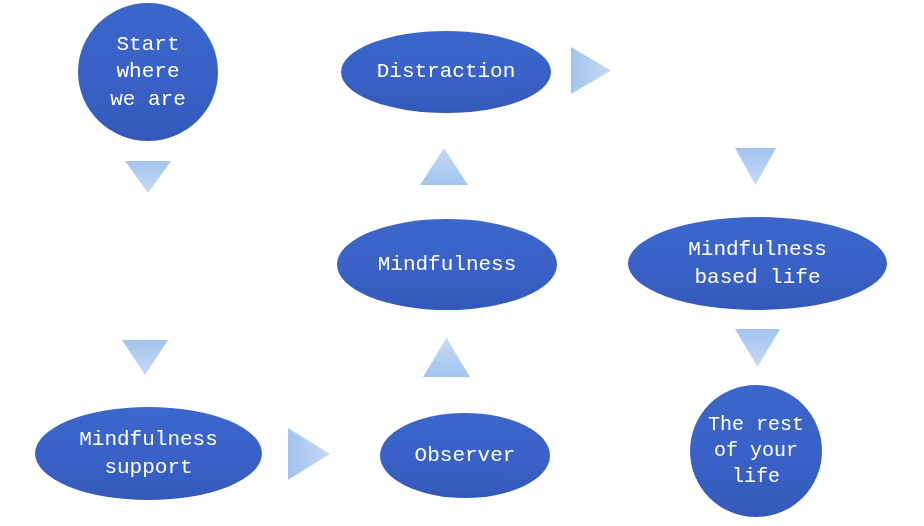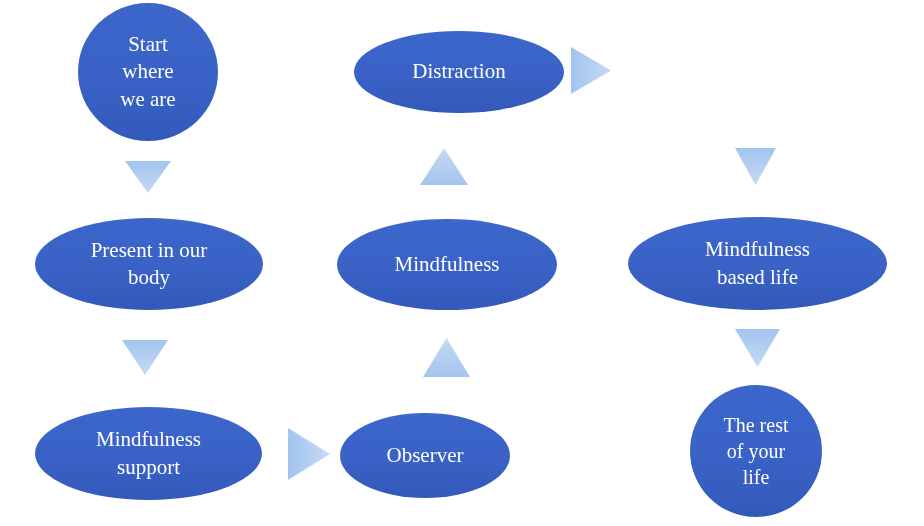--- a/index.html
+++ b/index.html
@@ -2,48 +2,48 @@
 <html><head>
 <meta charset="utf-8">
 <style>
   html, body { margin: 0; padding: 0; background: #ffffff; }
   .canvas {
     position: relative;
     width: 924px;
     height: 526px;
     background: #ffffff;
     overflow: hidden;
-    font-family: Liberation Serif, serif;
+    font-family: Liberation Mono, monospace;
   }
   .node {
     position: absolute;
     display: flex;
     align-items: center;
     justify-content: center;
     text-align: center;
     color: #ffffff;
     background: linear-gradient(180deg, #3c66ca 0%, #3a62c6 55%, #3259ba 100%);
     border-radius: 50%;
     font-size: 21px;
     line-height: 1.3;
     white-space: pre-line;
     box-sizing: border-box;
     padding: 4px 10px;
   }
   .node.small-text { font-size: 20px; }
 
   
   #n-start           { left: 78px;  top: 3px;   width: 140px; height: 138px; }
-  #n-distraction     { left: 354px; top: 31px;  width: 210px; height: 82px;  }
+  #n-distraction     { left: 341px; top: 31px;  width: 210px; height: 82px;  }
   #n-selfacceptance  { left: 632px; top: 28px;  width: 252px; height: 89px;  }
   #n-present         { left: 35px;  top: 218px; width: 228px; height: 92px;  }
   #n-undercurrent    { left: 337px; top: 219px; width: 220px; height: 91px;  }
   #n-mindfulbased    { left: 628px; top: 217px; width: 259px; height: 93px;  }
   #n-mindfulsupport  { left: 35px;  top: 407px; width: 227px; height: 93px;  }
-  #n-observer        { left: 340px; top: 413px; width: 170px; height: 85px;  }
+  #n-observer        { left: 380px; top: 413px; width: 170px; height: 85px;  }
   #n-rest            { left: 690px; top: 385px; width: 132px; height: 132px; text-align: center; }
 
   
   .arrow { position: absolute; }
   .arrow.down {
     clip-path: polygon(0 0, 100% 0, 50% 100%);
     background: linear-gradient(to bottom, #a2c4ee 0%, #c6daf4 100%);
   }
   .arrow.up {
     clip-path: polygon(50% 0, 100% 100%, 0 100%);
@@ -67,22 +67,20 @@
 
 <div class="canvas">
 
   <div class="node" id="n-start">Start
 where
 we are</div>
 
   <div class="node" id="n-distraction">Distraction</div>
 
 
-  <div class="node" id="n-present">Present in our
-body</div>
 
   <div class="node" id="n-undercurrent">Mindfulness</div>
 
   <div class="node" id="n-mindfulbased">Mindfulness
 based life</div>
 
   <div class="node" id="n-mindfulsupport">Mindfulness
 support</div>
 
   <div class="node" id="n-observer">Observer</div>

